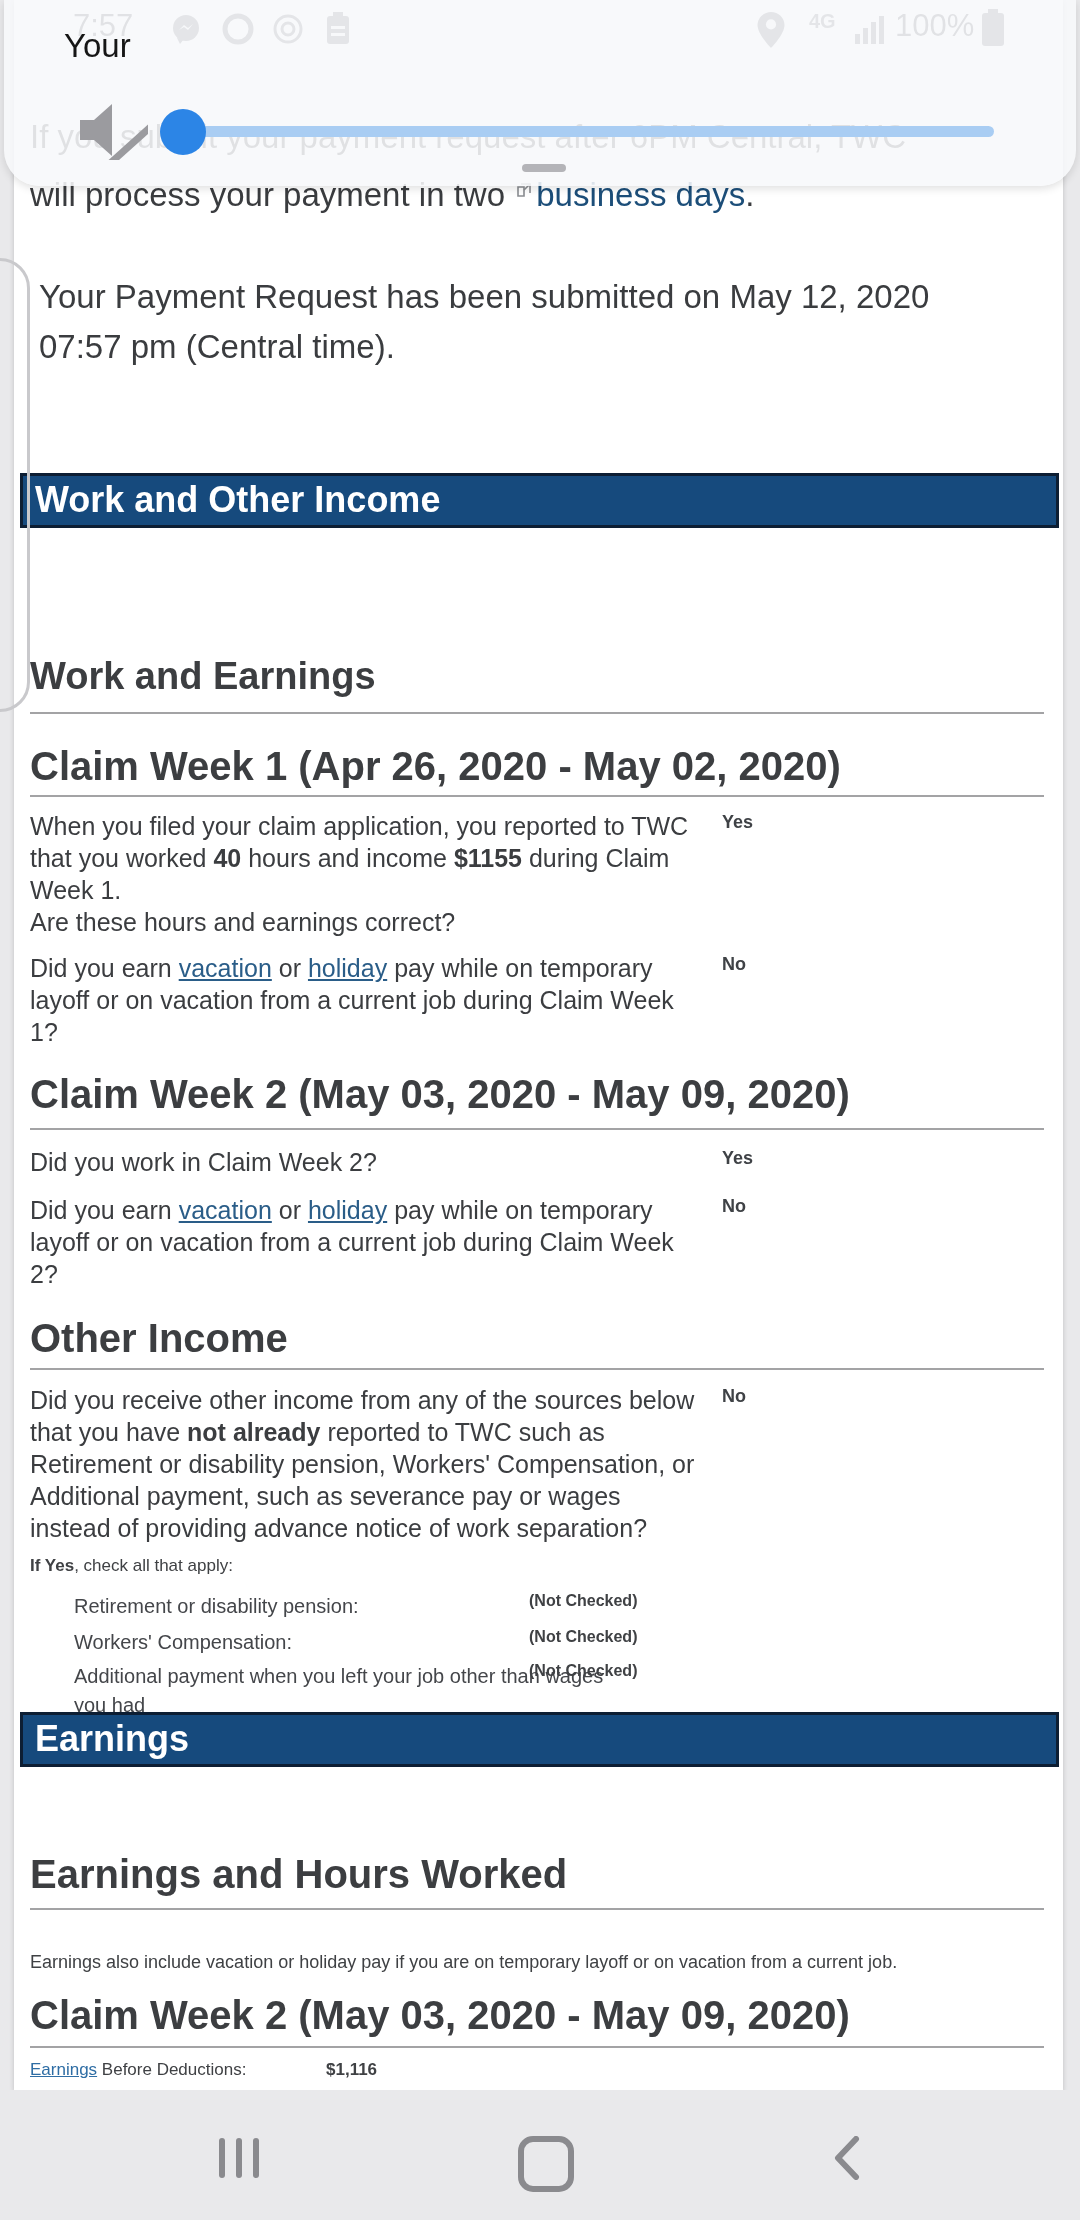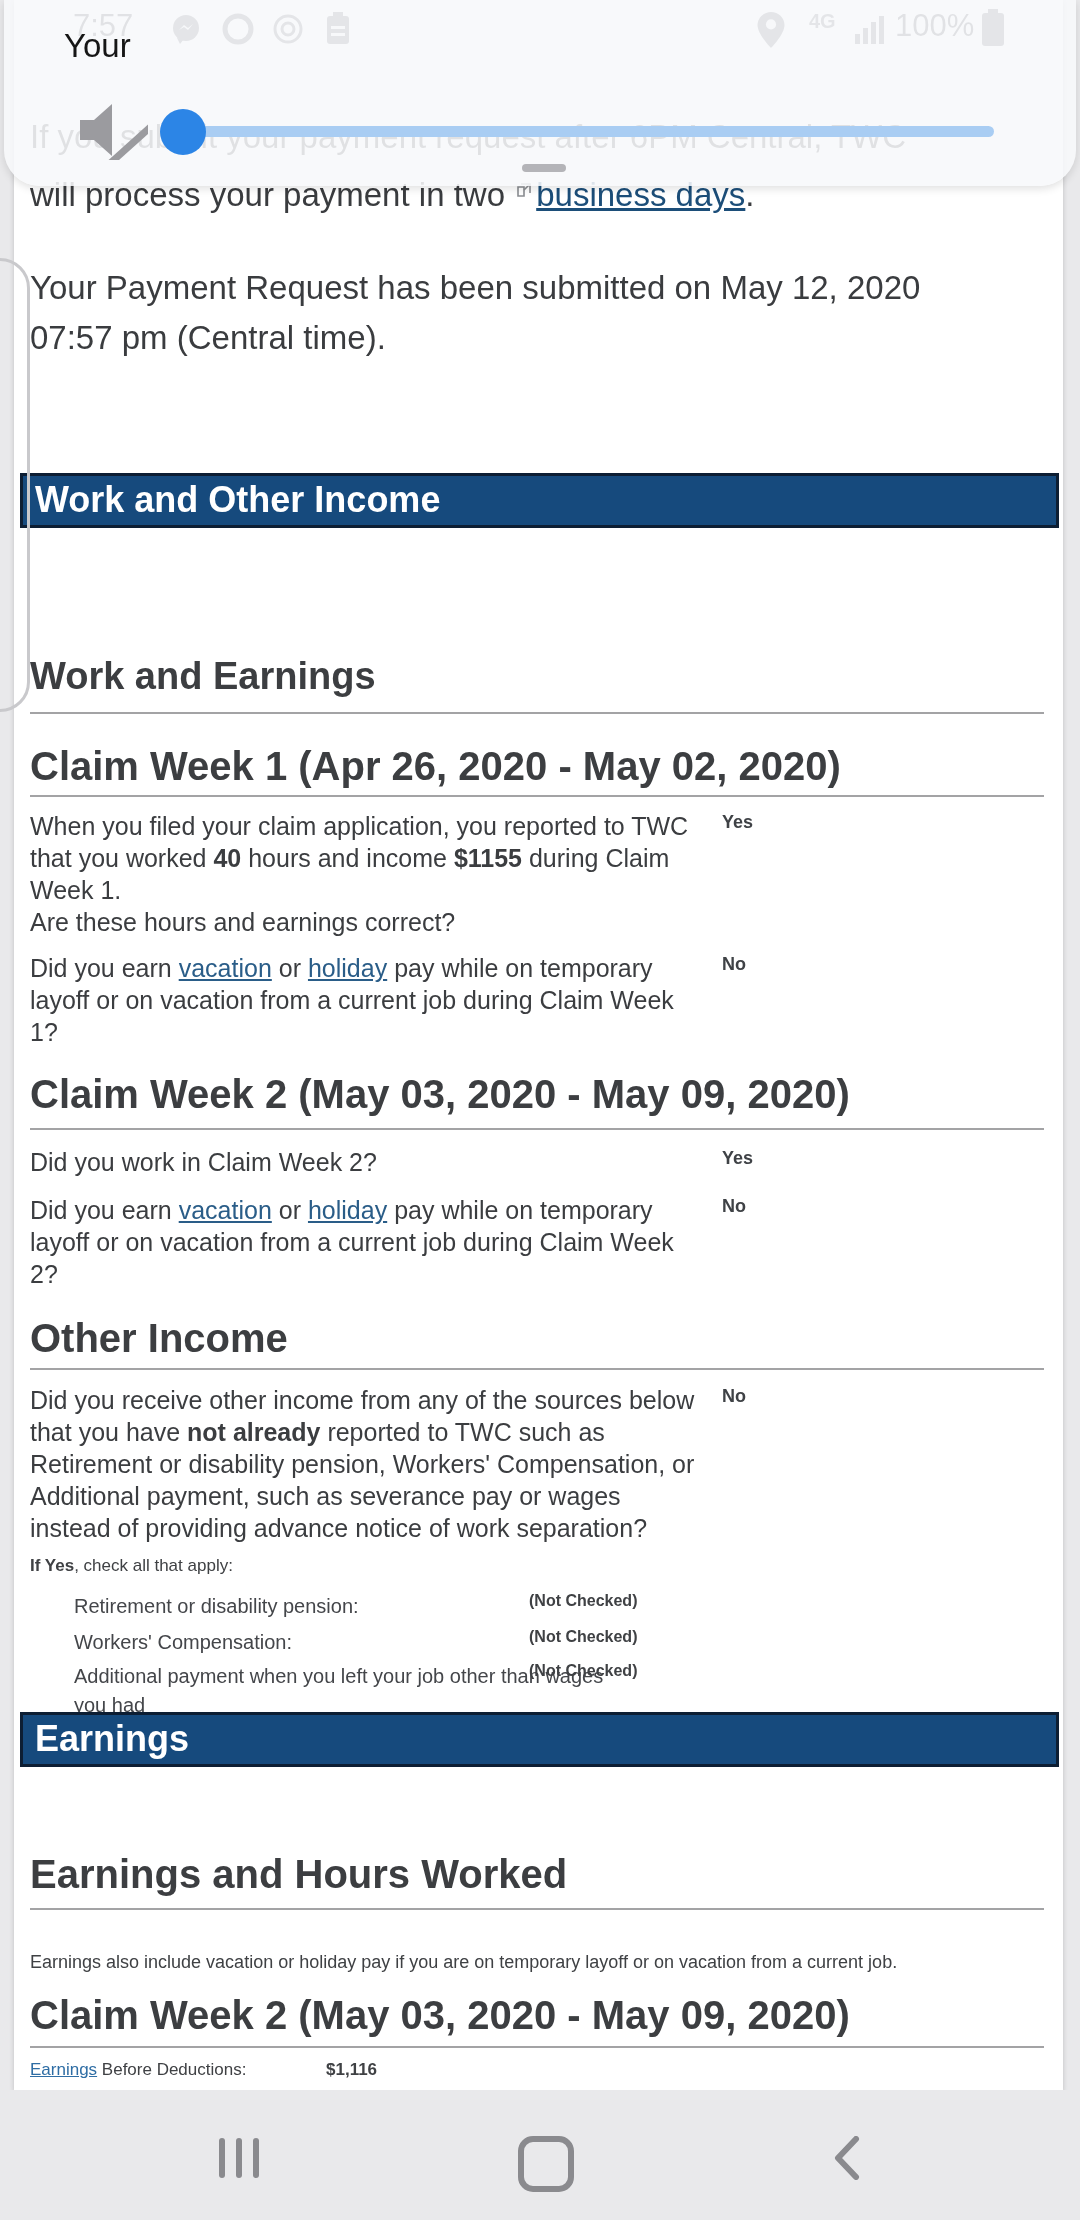--- a/index.html
+++ b/index.html
@@ -13,21 +13,21 @@
   .q-text{font-size:25px;line-height:32px;color:#3b3d40;width:705px;}
   .answer{font-size:18px;font-weight:600;color:#3f4246;}
   .banner{box-sizing:border-box;height:55px;background:#164a7d;border:3px solid #0d1e33;
           color:#ffffff;font-size:36px;font-weight:bold;line-height:47px;padding-left:12px;width:1039px;}
   .h-section{font-size:38px;font-weight:bold;color:#3c3e41;}
   .h-claim{font-size:40px;font-weight:bold;color:#3c3e41;}
   .rule{height:2px;background:#a3a3a5;width:1014px;}
   .small{font-size:20px;line-height:29px;color:#44464a;}
   .smallbold{font-size:16px;font-weight:bold;color:#3f4144;}
   .note{font-size:18px;color:#3f4144;}
-  .link1{color:#1c4e79;text-decoration:underline;cursor:pointer;}
+  .link1{color:#1c4e79;cursor:pointer;}
   .link2{color:#2a5d88;text-decoration:underline;cursor:pointer;}
   .link3{color:#2e6da4;text-decoration:underline;cursor:pointer;}
   .b{font-weight:bold;}
   
   .status-bar{position:absolute;left:9px;top:0;width:1080px;height:55px;z-index:2;color:#45474c;}
   .sb-time{position:absolute;left:64px;top:8px;font-size:31px;}
   .sb-icon{position:absolute;top:12px;}
   .sb-batt-text{position:absolute;left:886px;top:8px;font-size:31px;}
   
   .media-panel{position:absolute;left:4px;top:0;width:1072px;height:186px;z-index:10;
@@ -54,21 +54,21 @@
 <div class="app">
 
   <div class="white-page">
 
     <p class="abs pre body-text" style="left:16px;top:112px;width:1012px;margin:0;"><span>If you submit your payment request after 6PM Central, TWC
 will process your payment in two </span><span class="extlink"><svg width="16" height="16" viewBox="0 0 16 16">
             <path d="M2 5h6v9H2z M5 2h9v9" fill="none" stroke="#8a8d91" stroke-width="1.6"></path>
             <path d="M8 8L14 2" stroke="#8a8d91" stroke-width="1.6"></path>
           </svg></span><span class="link1">business days</span><span>.</span></p>
 
-    <p class="abs pre body-text" style="left:16px;top:263px;width:1012px;margin:0;">Your Payment Request has been submitted on May 12, 2020
+    <p class="abs pre body-text" style="left:16px;top:263px;width:1012px;margin:9px;">Your Payment Request has been submitted on May 12, 2020
 07:57 pm (Central time).</p>
 
     <div class="abs banner" style="left:6px;top:473px;">Work and Other Income</div>
 
     <div class="abs h-section" style="left:16px;top:655px;">Work and Earnings</div>
     <div class="abs rule" style="left:16px;top:712px;"></div>
 
     <div class="abs h-claim" style="left:16px;top:744px;">Claim Week 1 (Apr 26, 2020 - May 02, 2020)</div>
     <div class="abs rule" style="left:16px;top:795px;"></div>
 

